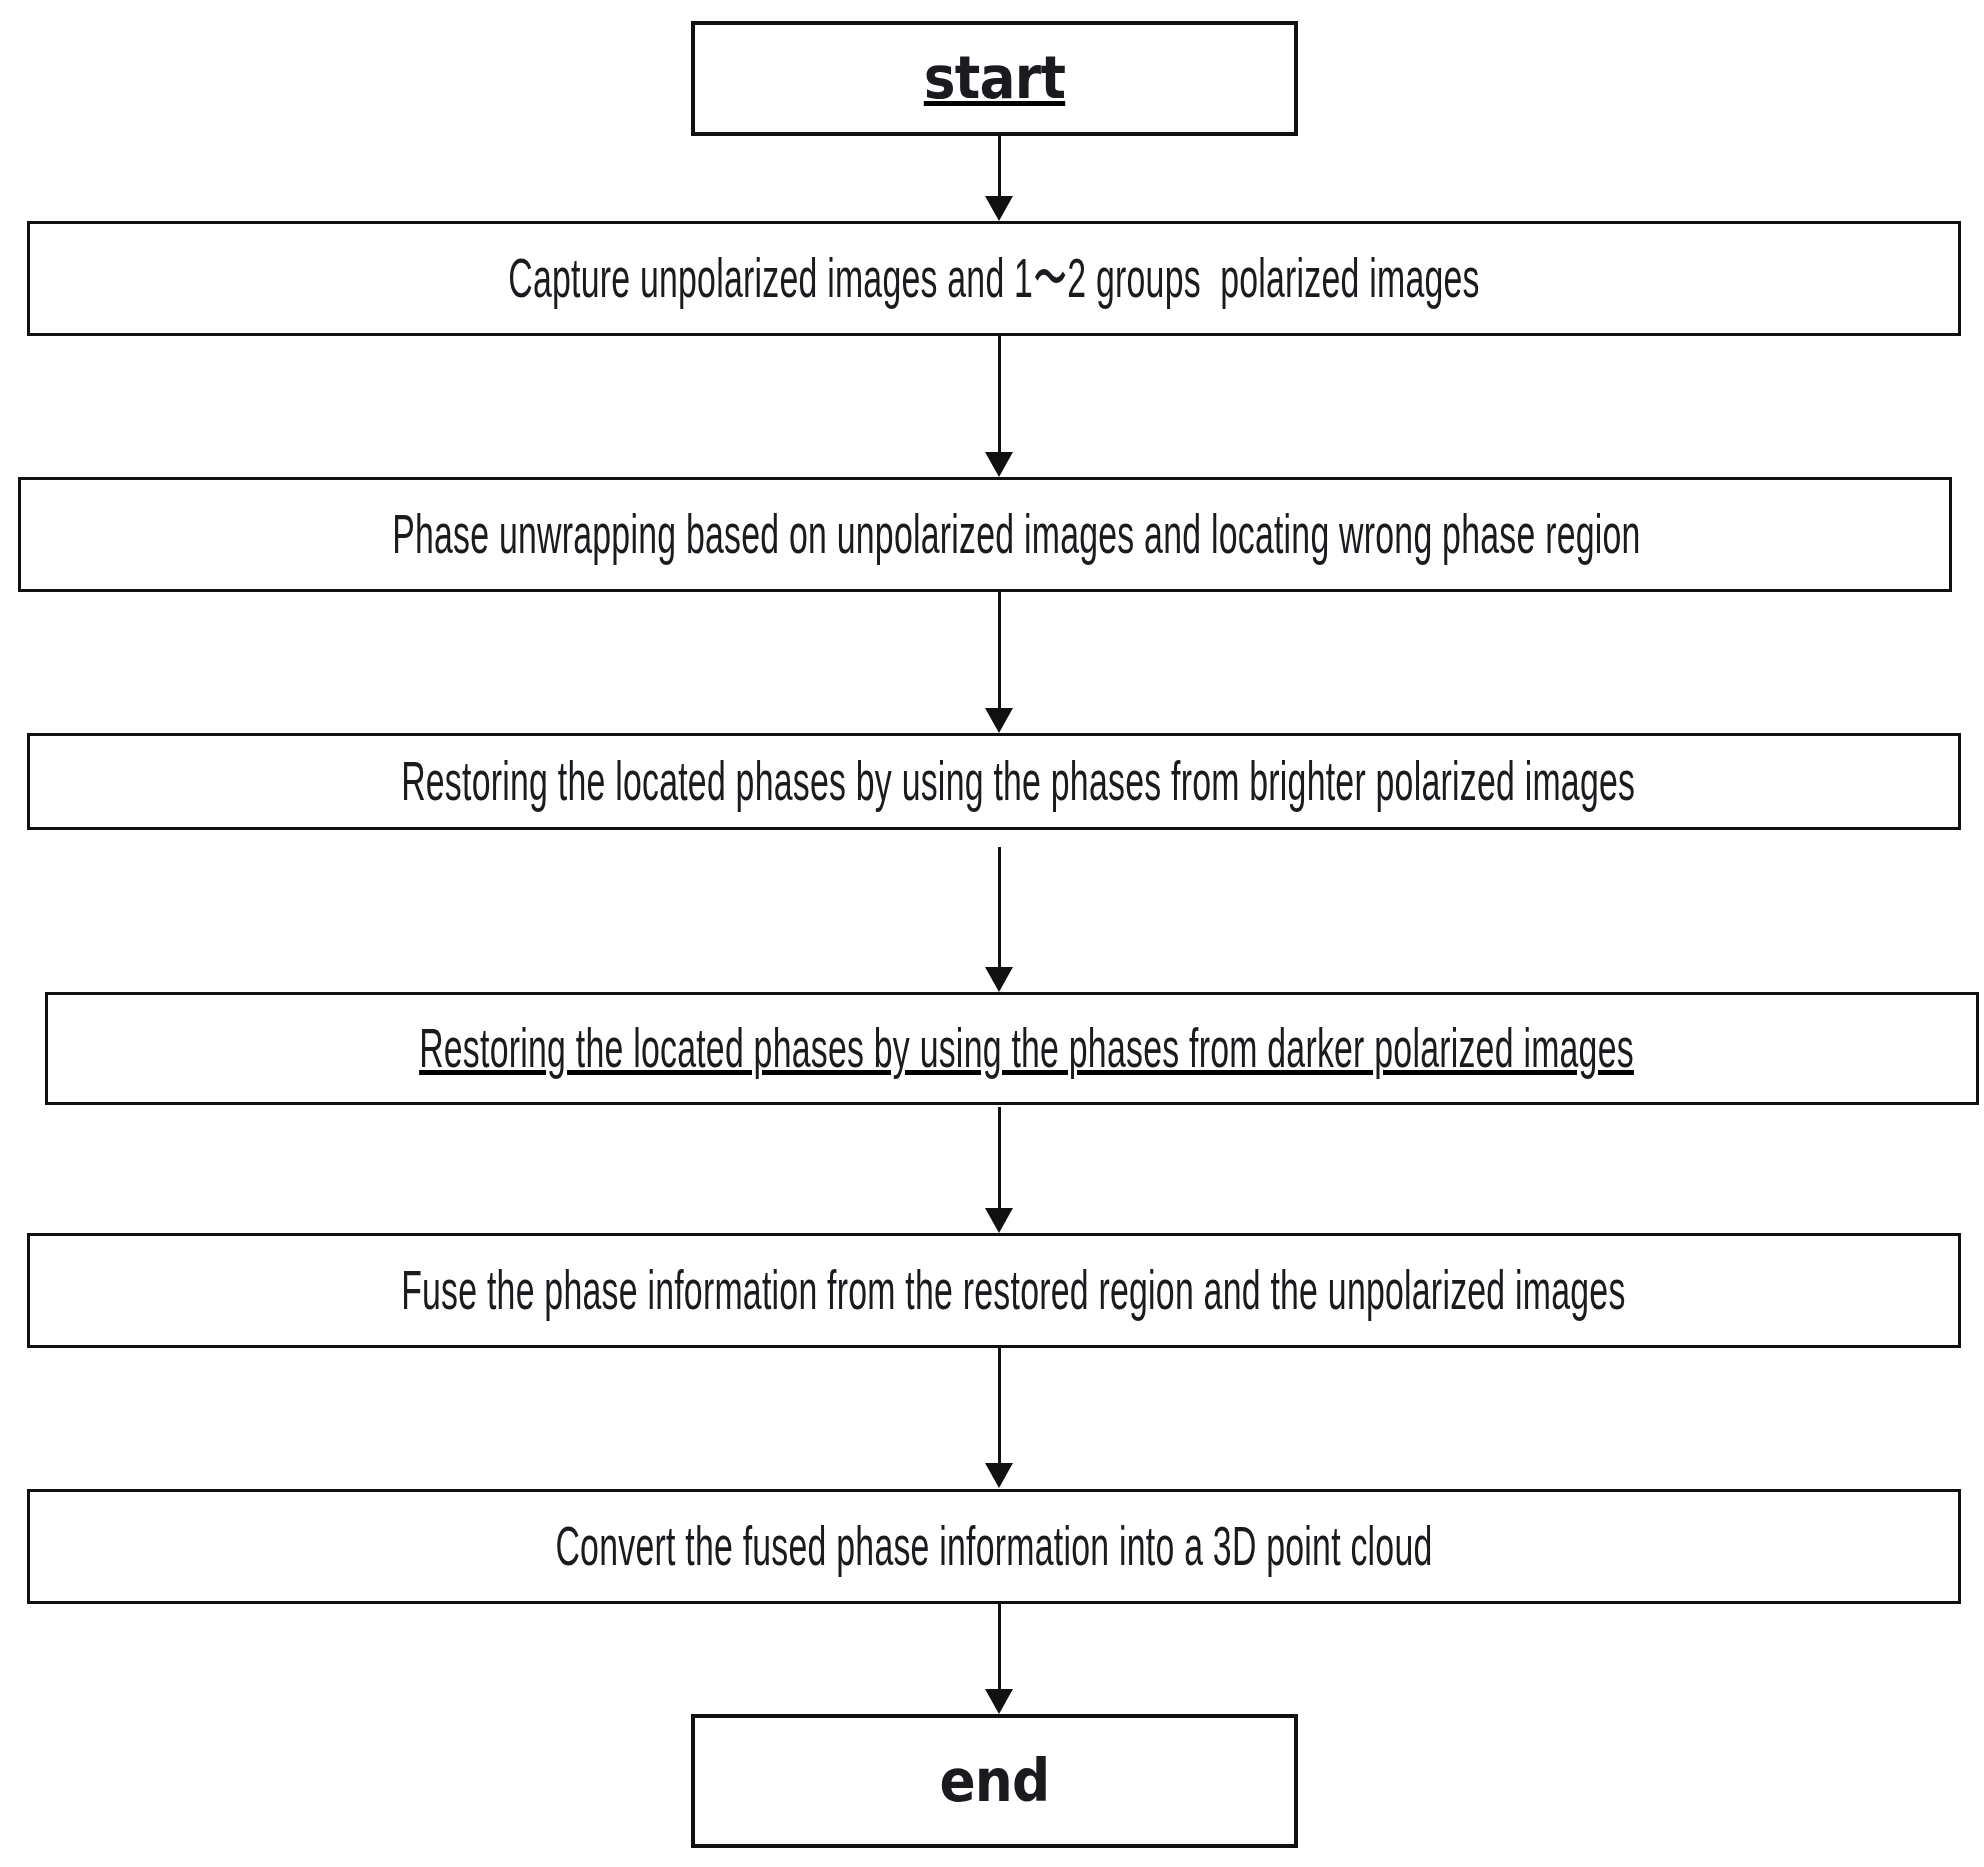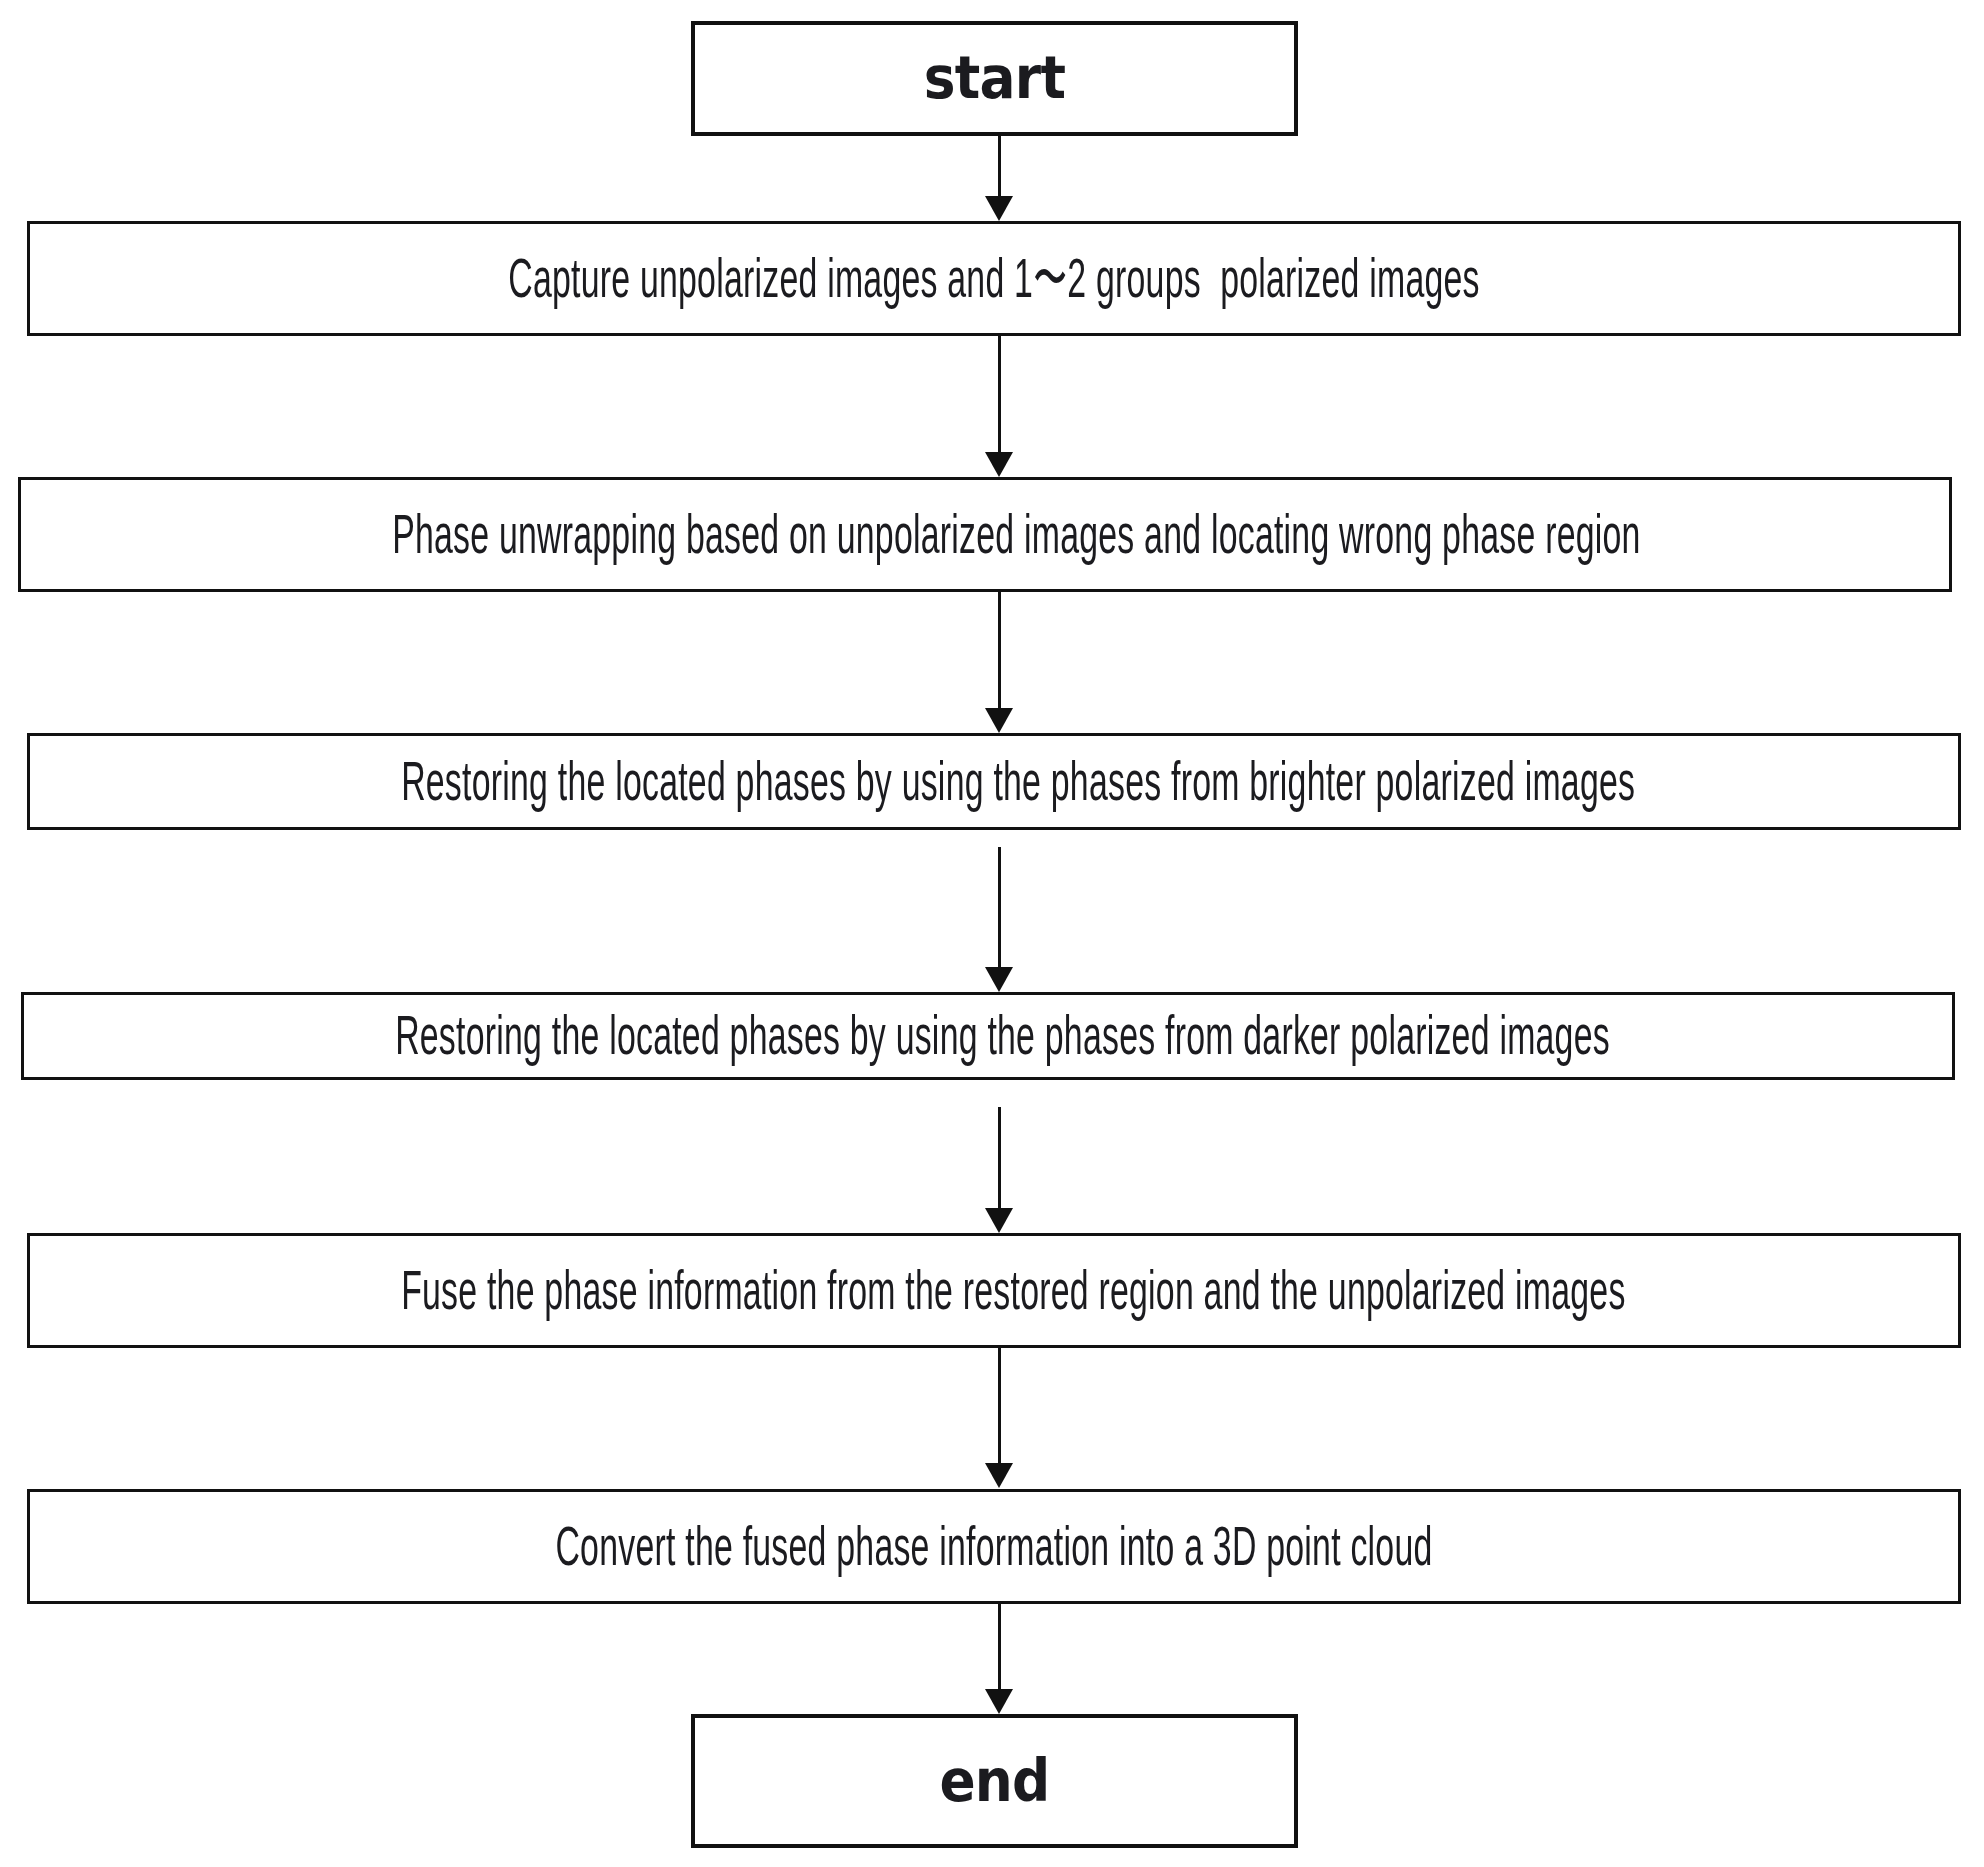--- a/index.html
+++ b/index.html
@@ -81,21 +81,21 @@
     border-left: 14.5px solid transparent;
     border-right: 14.5px solid transparent;
     border-top: 25px solid #111111;
   }
 </style>
 </head>
 <body>
 
 <div id="canvas">
 
-  <div class="node terminator" style="left:691px; top:21.4px; width:607px; height:115px;">
+  <div class="node terminator" style="left:691px; top:21.4px; width:607px; height:115px;text-decoration:underline;">
     <span class="node-label">start</span>
   </div>
 
   <div class="connector" style="left:999px; top:136px; height:86px;">
     <div class="stem" style="height:66px;"></div>
     <div class="head" style="top:60px;"></div>
   </div>
 
   <div class="node process" style="left:27px; top:221px; width:1934px; height:115px;">
     <span class="node-label">Capture unpolarized images and 1〜2 groups  polarized images</span>
@@ -117,21 +117,21 @@
 
   <div class="node process" style="left:27px; top:733px; width:1934px; height:97px;">
     <span class="node-label">Restoring the located phases by using the phases from brighter polarized images</span>
   </div>
 
   <div class="connector" style="left:999px; top:847px; height:145px;">
     <div class="stem" style="height:124px;"></div>
     <div class="head" style="top:120px;"></div>
   </div>
 
-  <div class="node process" style="left:21px; top:992px; width:1934px; height:88px;">
+  <div class="node process" style="left:45px; top:992px; width:1934px; height:113px;text-decoration:underline;">
     <span class="node-label">Restoring the located phases by using the phases from darker polarized images</span>
   </div>
 
   <div class="connector" style="left:999px; top:1107px; height:126px;">
     <div class="stem" style="height:105px;"></div>
     <div class="head" style="top:101px;"></div>
   </div>
 
   <div class="node process" style="left:27px; top:1233px; width:1934px; height:115px;">
     <span class="node-label">Fuse the phase information from the restored region and the unpolarized images</span>

